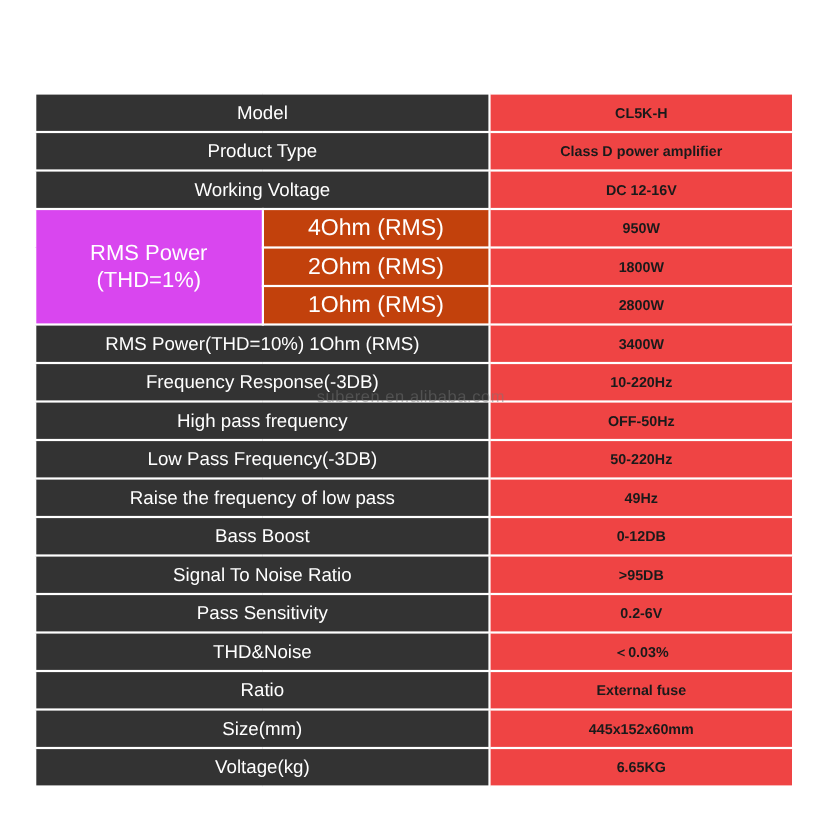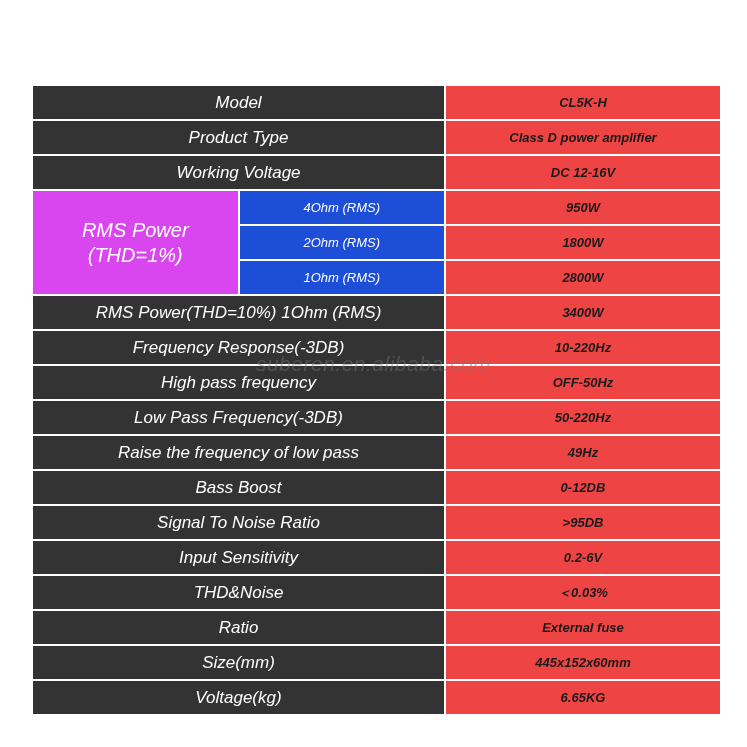--- a/index.html
+++ b/index.html
@@ -27,43 +27,42 @@
     width: 685px;
     table-layout: fixed;
   }
 
   table.spec-table td {
     border: 2px solid #ffffff;
     padding: 0;
     height: 33px;
     text-align: center;
     vertical-align: middle;
-    font-style: italic;
   }
 
   
   td.label {
     background: #333333;
     color: #ffffff;
     font-size: 17px;
     font-weight: 400;
     width: 411px;
   }
   td.label-group {
     background: #d946ef;
     color: #ffffff;
     font-size: 20px;
     font-weight: 400;
     width: 153px;
     line-height: 1.25;
   }
   td.label-sub {
-    background: #1d4ed8;
+    background: #c2410c;
     color: #ffffff;
-    font-size: 13px;
+    font-size: 21px;
     font-weight: 400;
     width: 258px;
   }
 
   
   td.value {
     background: #ef4444;
     color: #1a1a1a;
     font-size: 13px;
     font-weight: bold;
@@ -81,26 +80,25 @@
   }
 
   
   #watermark {
     position: absolute;
     left: 0;
     top: 352px;
     width: 747px;
     text-align: center;
     font-family: "Liberation Sans", sans-serif;
-    font-size: 21px;
+    font-size: 15px;
     color: rgba(120,120,120,0.45);
     letter-spacing: 0.5px;
     pointer-events: none;
     user-select: none;
-    font-style: italic;
   }
 </style>
 </head>
 <body>
 
 <div id="spec-wrap">
   <table class="spec-table">
     <tbody>
       <tr>
         <td class="label" colspan="2">
@@ -206,21 +204,21 @@
       <tr>
         <td class="label" colspan="2">
             <span class="cell-inner">Signal To Noise Ratio</span>
           </td>
         <td class="value">
             <span class="cell-inner">&gt;95DB</span>
           </td>
       </tr>
       <tr>
         <td class="label" colspan="2">
-            <span class="cell-inner">Input Sensitivity</span>
+            <span class="cell-inner">Pass Sensitivity</span>
           </td>
         <td class="value">
             <span class="cell-inner">0.2-6V</span>
           </td>
       </tr>
       <tr>
         <td class="label" colspan="2">
             <span class="cell-inner">THD&amp;Noise</span>
           </td>
         <td class="value">

